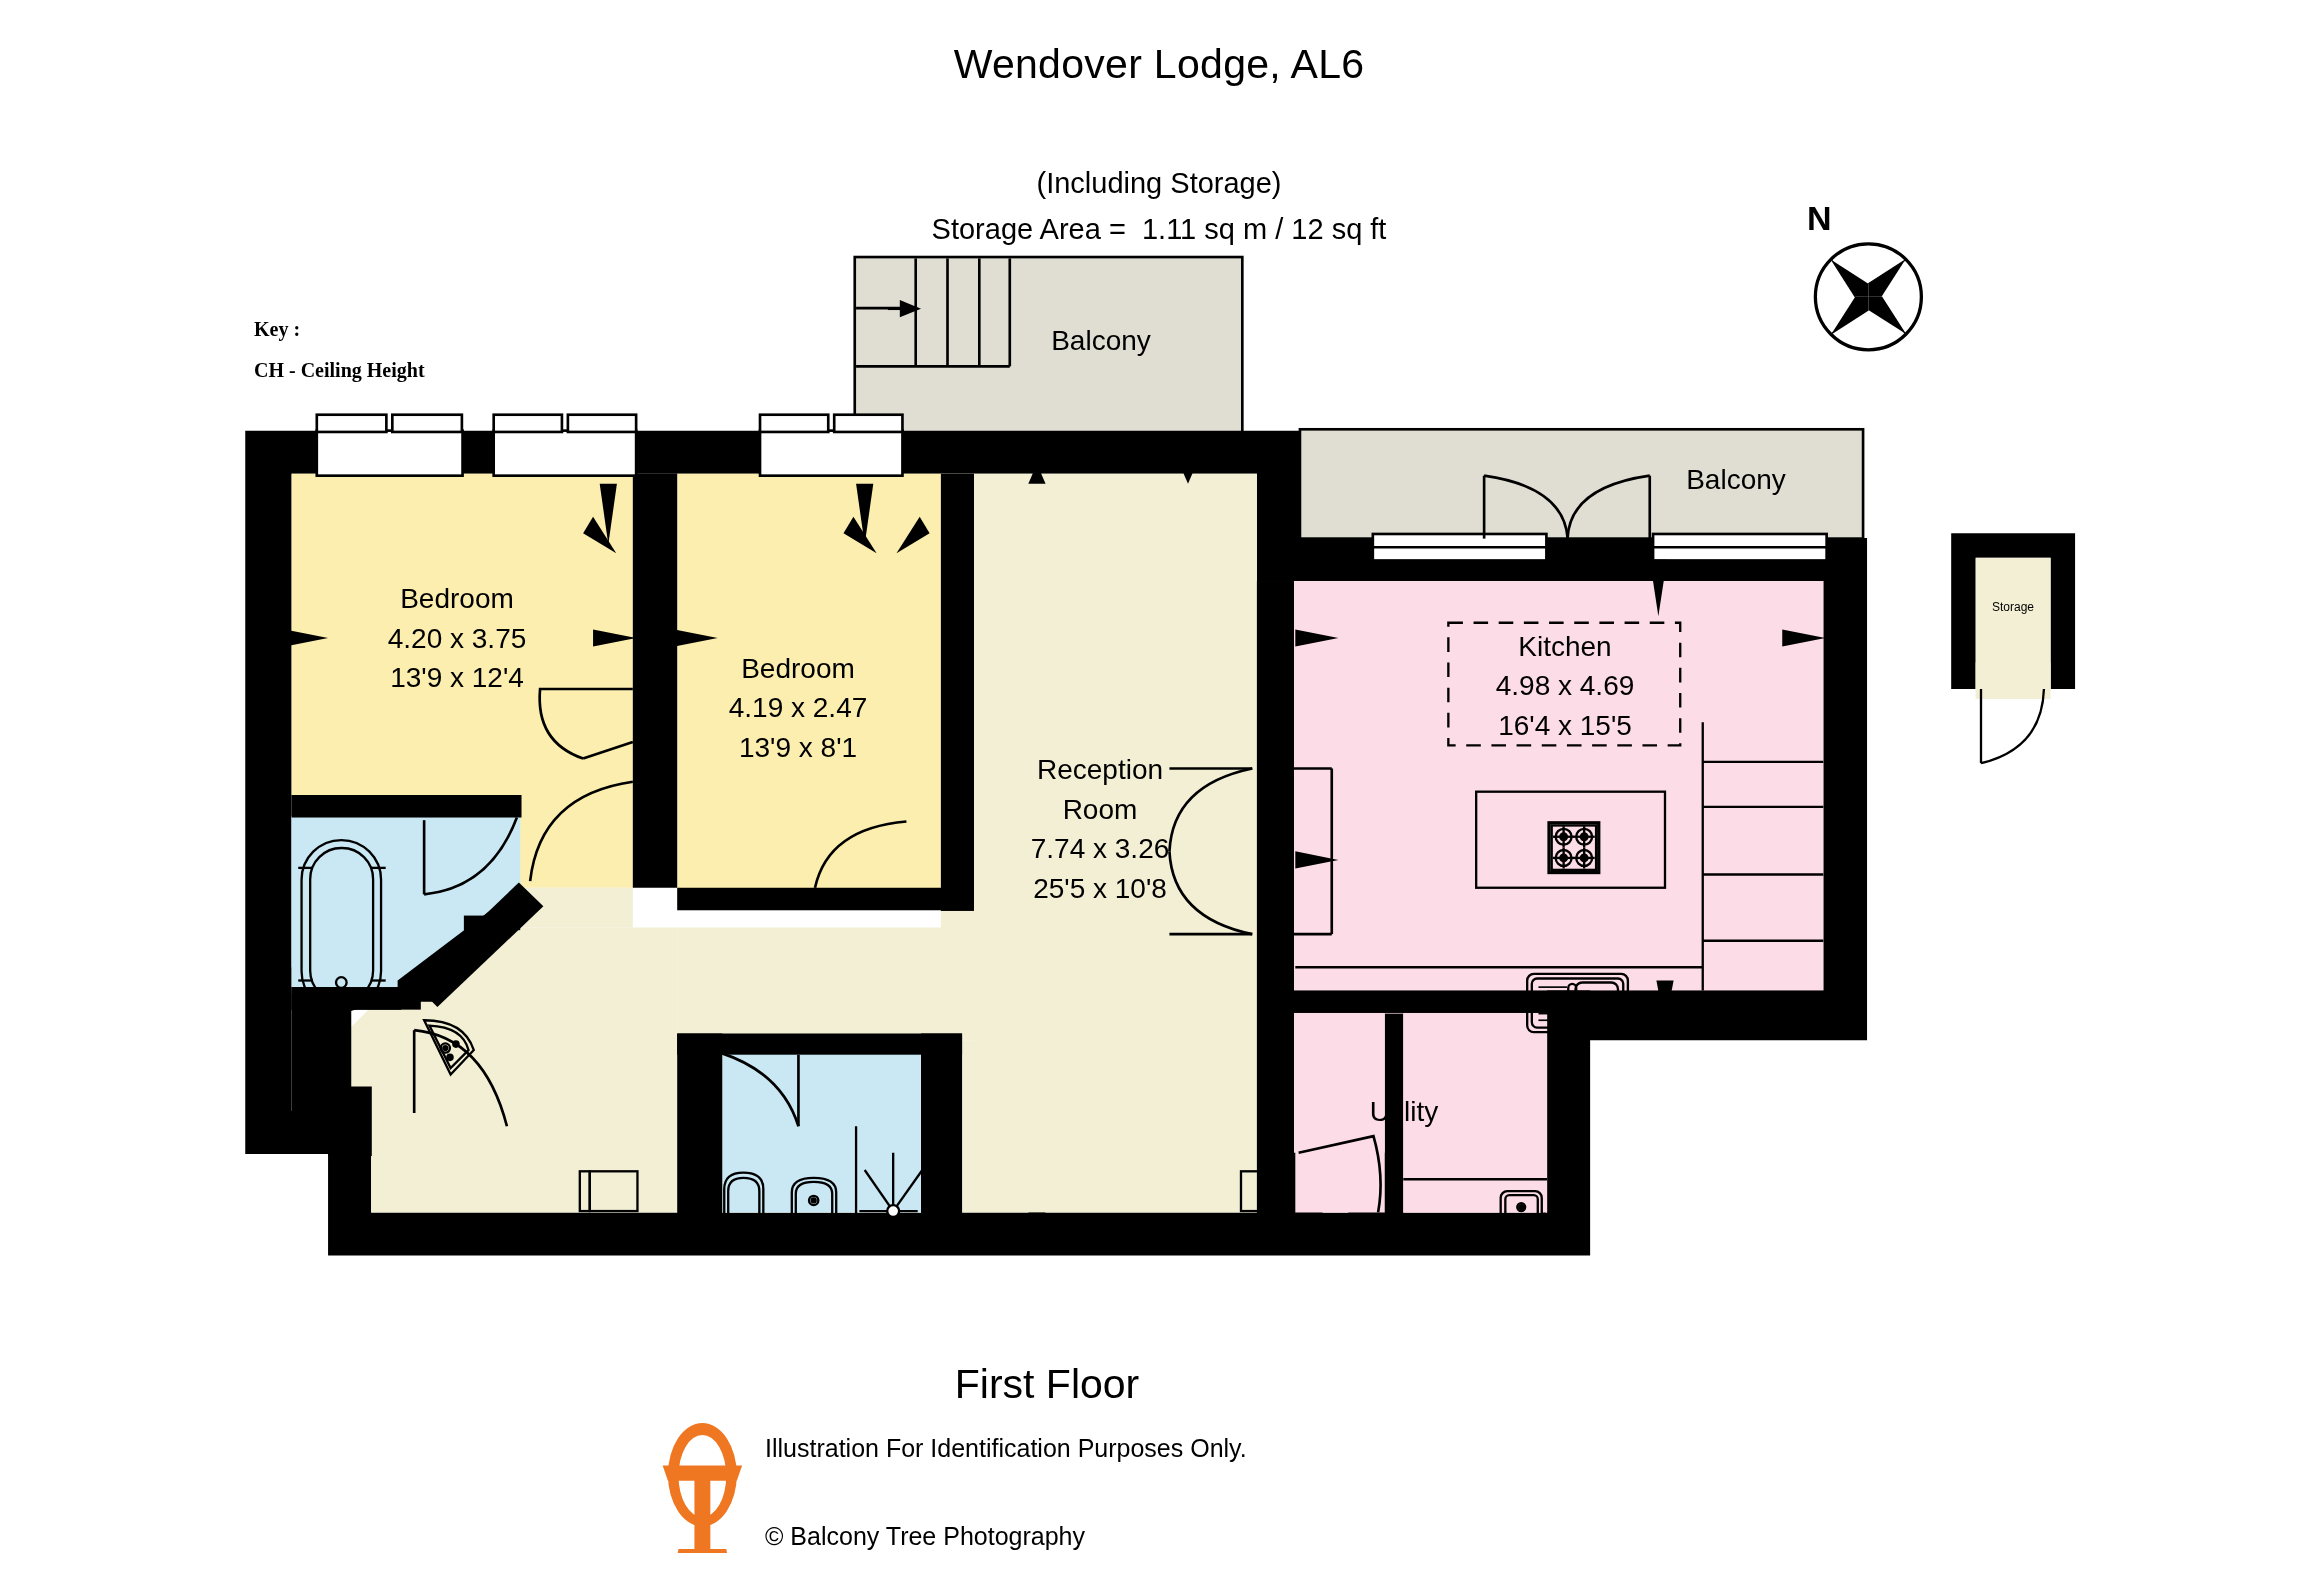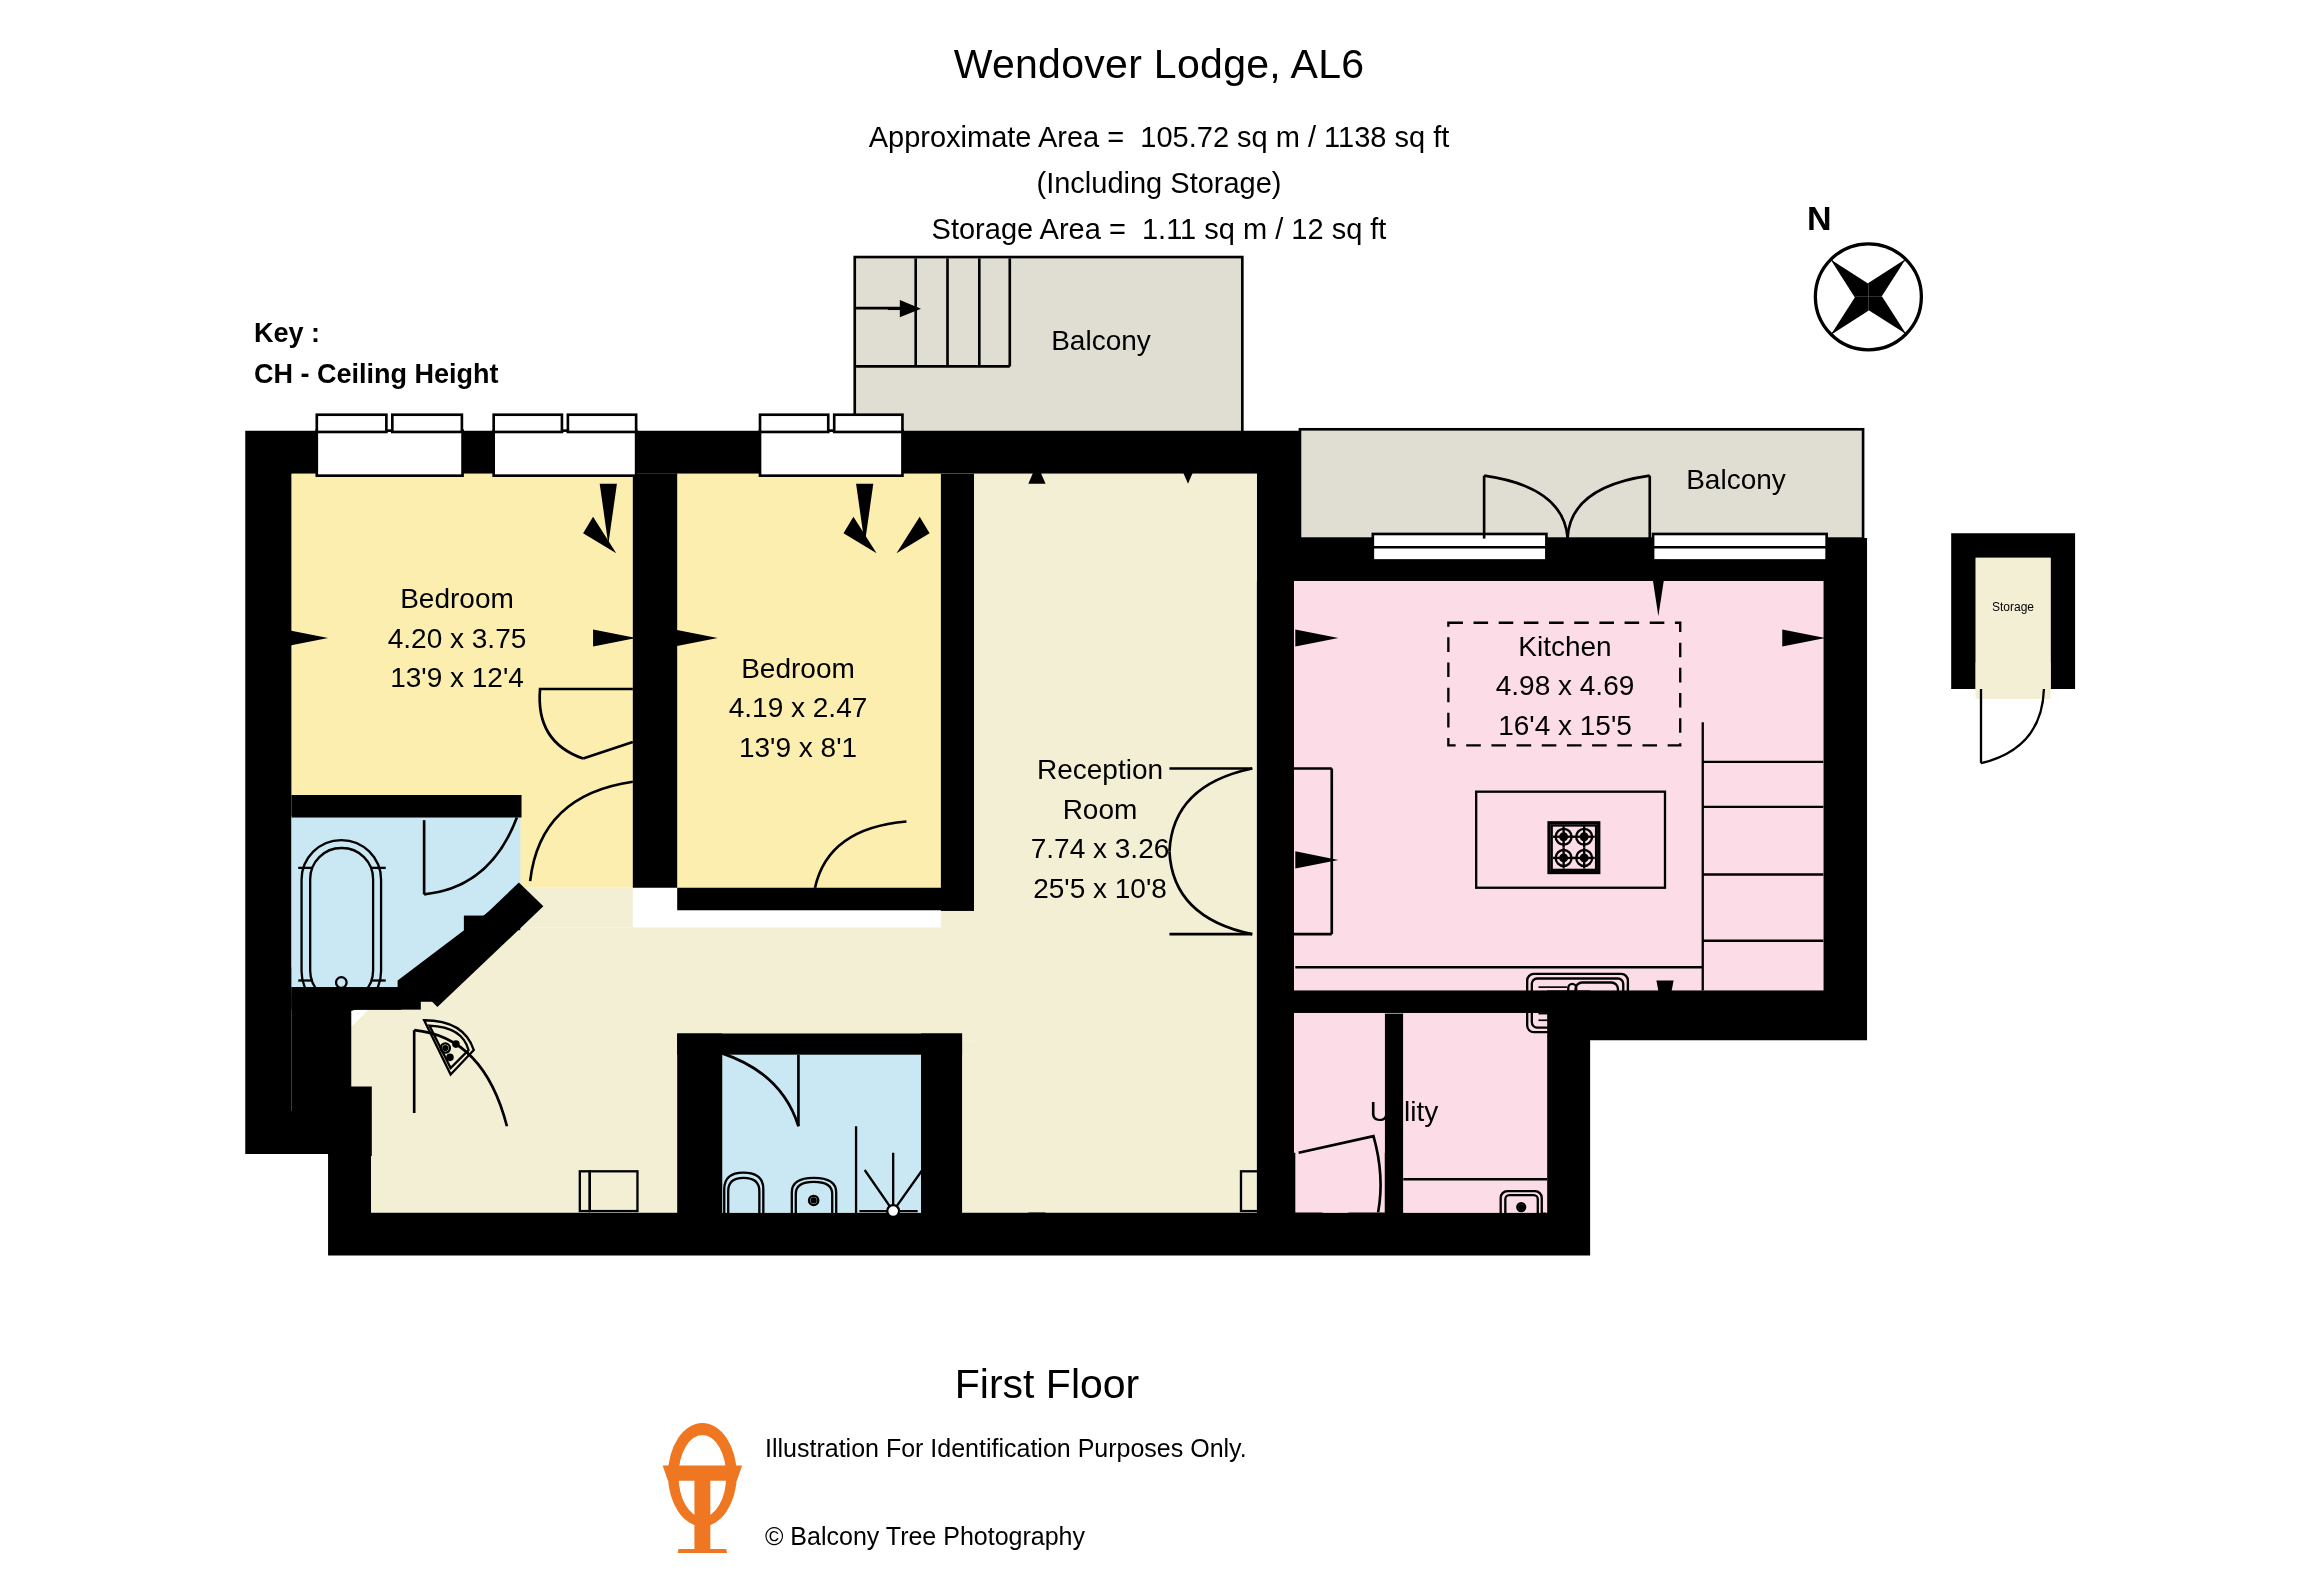--- a/index.html
+++ b/index.html
@@ -21,21 +21,21 @@
   #title {
     top: 41px; left: 1159px; font-size: 41px; letter-spacing: 0.3px;
   }
   .sub {
     font-size: 29px;
   }
   #sub1 { top: 121px; left: 1159px; }
   #sub2 { top: 167px; left: 1159px; }
   #sub3 { top: 213px; left: 1159px; }
 
-  .keytxt { font-size: 27px; font-weight: bold; }
+  .keytxt { font-size: 20px; font-weight: bold; font-family: Liberation Serif, serif; }
   #key1 { top: 318px; left: 254px; }
   #key2 { top: 359px; left: 254px; }
 
   #compass-n { top: 199px; left: 1807px; font-size: 34px; font-weight: bold; }
 
   #floorlabel { top: 1361px; left: 1047px; font-size: 41px; }
 
   .foot { font-size: 25px; }
   #foot1 { top: 1434px; left: 765px; }
   #foot2 { top: 1479px; left: 765px; }
@@ -45,21 +45,20 @@
   .room-tiny  { font-size: 12px; text-align: center; transform: translateX(-50%); }
 
   svg { position: absolute; top: 0; left: 0; }
 </style>
 </head>
 <body>
 
 <div id="page">
 
   <div class="txt center" id="title">Wendover Lodge, AL6</div>
-  <div class="txt center sub" id="sub1">Approximate Area =  105.72 sq m / 1138 sq ft</div>
   <div class="txt center sub" id="sub2">(Including Storage)</div>
   <div class="txt center sub" id="sub3">Storage Area =  1.11 sq m / 12 sq ft</div>
 
   <div class="txt keytxt" id="key1">Key :</div>
   <div class="txt keytxt" id="key2">CH - Ceiling Height</div>
 
   <div class="txt" id="compass-n">N</div>
 
   <svg width="2319" height="1590" viewBox="0 0 3500 2400">
 

